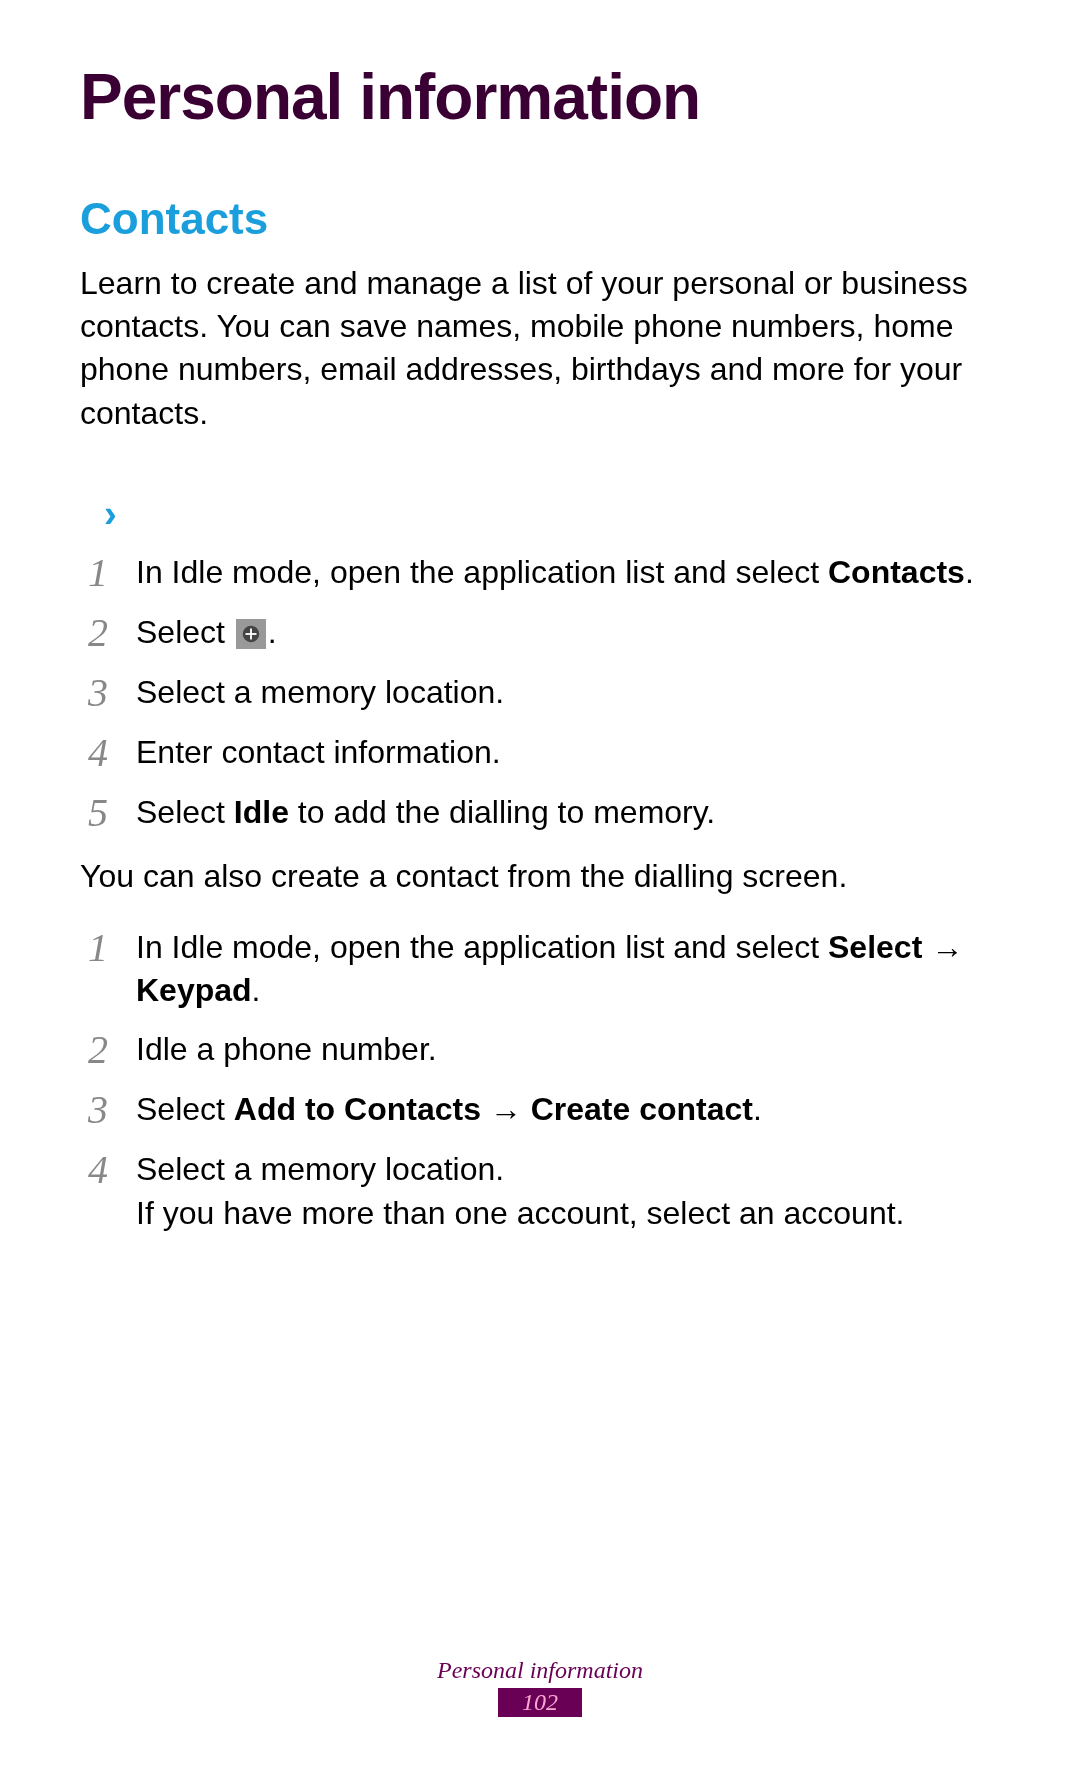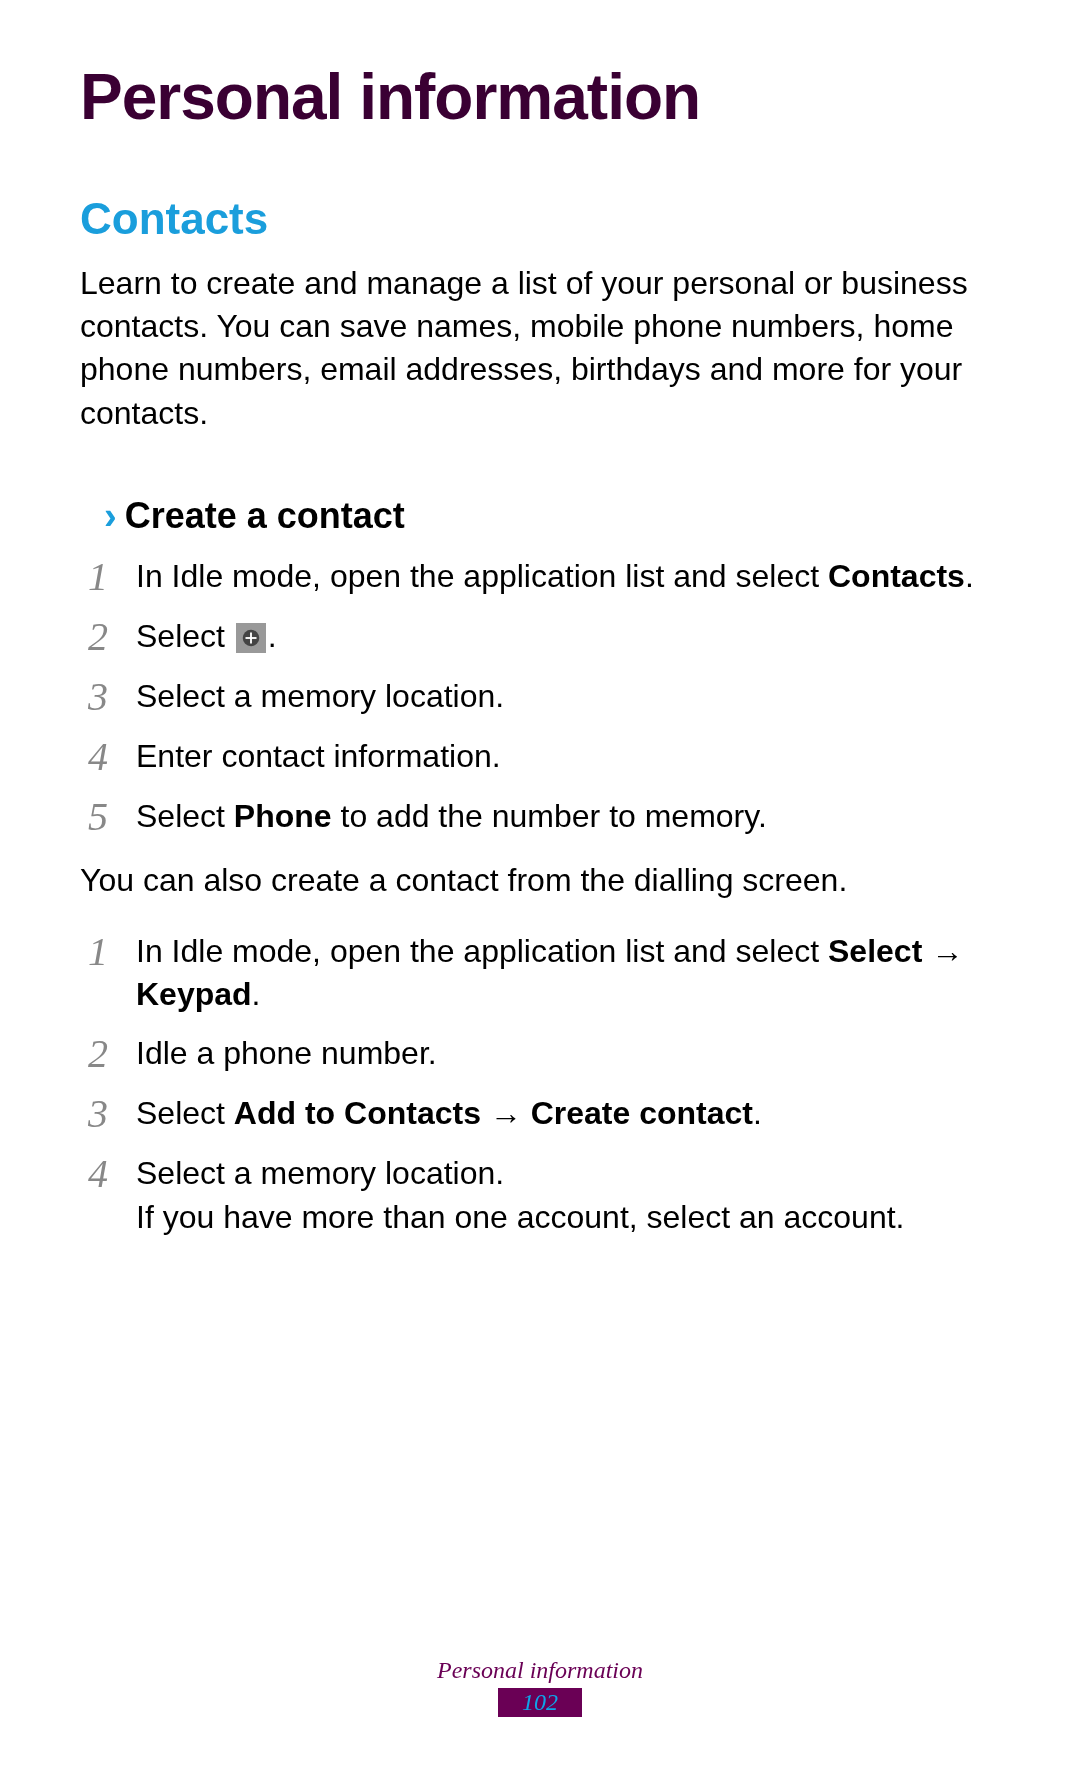--- a/index.html
+++ b/index.html
@@ -15,36 +15,35 @@
   .step { display: flex; align-items: flex-start; margin-bottom: 16px; }
   .step-num { font-family: Georgia, "Times New Roman", serif; font-style: italic; font-size: 40px; color: #888; width: 56px; flex-shrink: 0; text-align: left; line-height: 1.1; padding-left: 8px; }
   .step-body { font-size: 32px; line-height: 1.35; flex: 1; }
   .step-body b { font-weight: 700; }
   .arrow { font-weight: 400; }
   .plus-icon { display: inline-flex; align-items: center; justify-content: center; width: 30px; height: 30px; background: #999; vertical-align: middle; margin: 0 2px; }
   .plus-icon svg { width: 22px; height: 22px; }
   .para-note { font-size: 32px; line-height: 1.35; margin: 20px 0 28px 0; }
   .footer { position: absolute; left: 0; right: 0; bottom: 54px; text-align: center; }
   .footer-title { font-family: Georgia, "Times New Roman", serif; font-style: italic; font-size: 24px; color: #6a0055; margin-bottom: 4px; }
-  .page-num { display: inline-block; background: #6a0055; color: #0ea5e9; font-size: 24px; padding: 1px 24px; font-family: Georgia, serif; font-style: italic; }
+  .page-num { display: inline-block; background: #6a0055; color: #f9a8d4; font-size: 24px; padding: 1px 24px; font-family: Georgia, serif; font-style: italic; }
 </style>
 </head>
 <body>
 
 <div class="page">
 
   <h1 class="chapter-title">Personal information</h1>
 
   <h2 class="section-title">Contacts</h2>
   <p class="section-intro">Learn to create and manage a list of your personal or business contacts. You can save names, mobile phone numbers, home phone numbers, email addresses, birthdays and more for your contacts.</p>
 
   <div class="subsection">
     <div class="sub-heading">
       <span class="chevron">›</span>
-      <span>Create a contact</span>
     </div>
 
     <ol class="steps">
       <li class="step">
         <div class="step-num">1</div>
         <div class="step-body">
           <span>In Idle mode, open the application list and select </span><b>Contacts</b><span>.</span>
         </div>
       </li>
       <li class="step">
@@ -67,21 +66,21 @@
       </li>
       <li class="step">
         <div class="step-num">4</div>
         <div class="step-body">
           <span>Enter contact information.</span>
         </div>
       </li>
       <li class="step">
         <div class="step-num">5</div>
         <div class="step-body">
-          <span>Select </span><b>Phone</b><span> to add the number to memory.</span>
+          <span>Select </span><b>Idle</b><span> to add the dialling to memory.</span>
         </div>
       </li>
     </ol>
 
     <p class="para-note">You can also create a contact from the dialling screen.</p>
 
     <ol class="steps">
       <li class="step">
         <div class="step-num">1</div>
         <div class="step-body">

